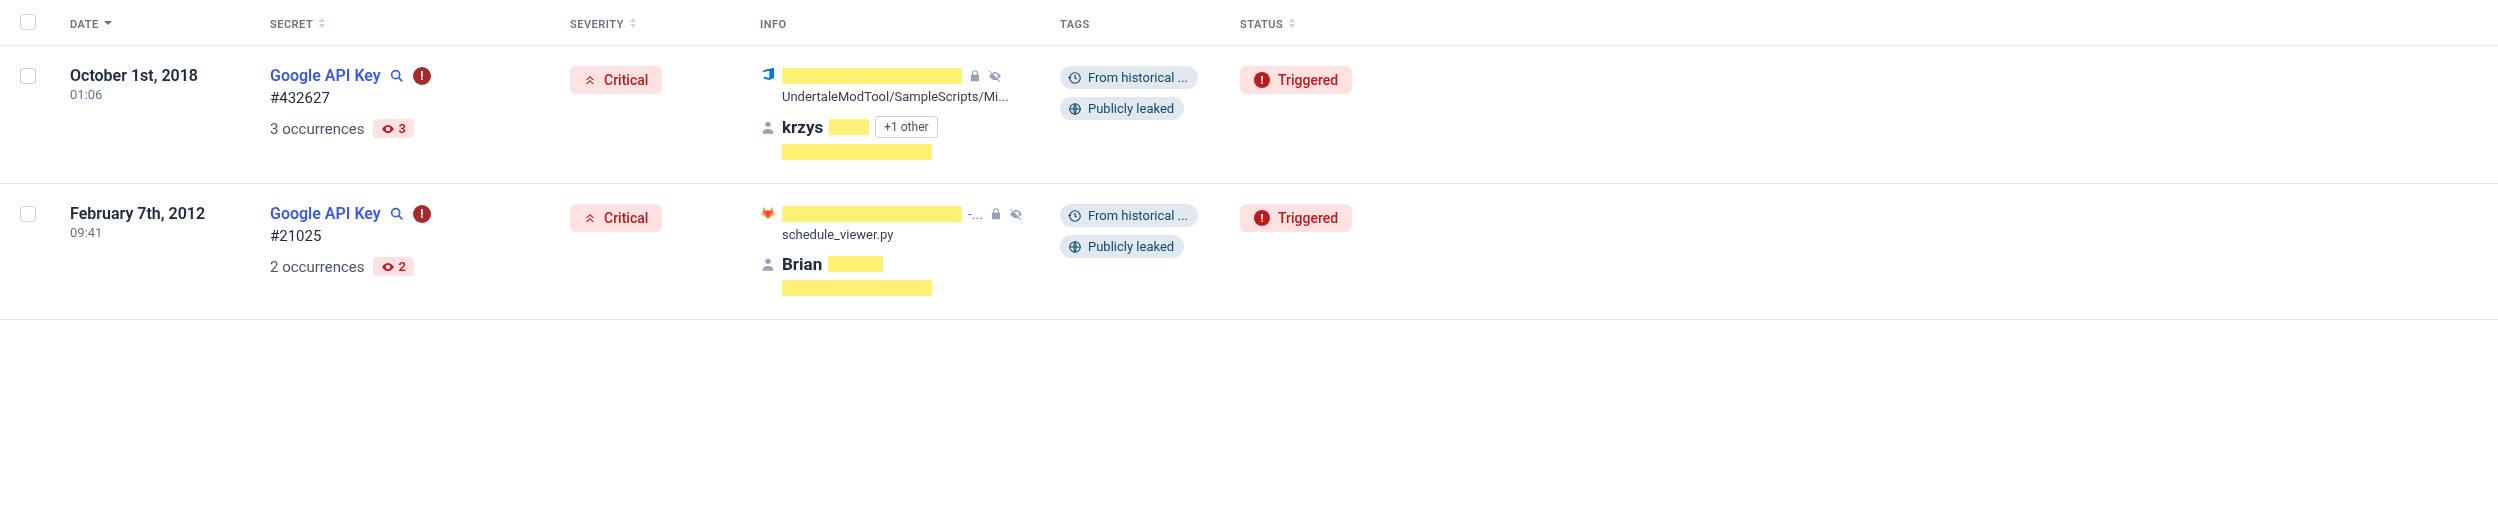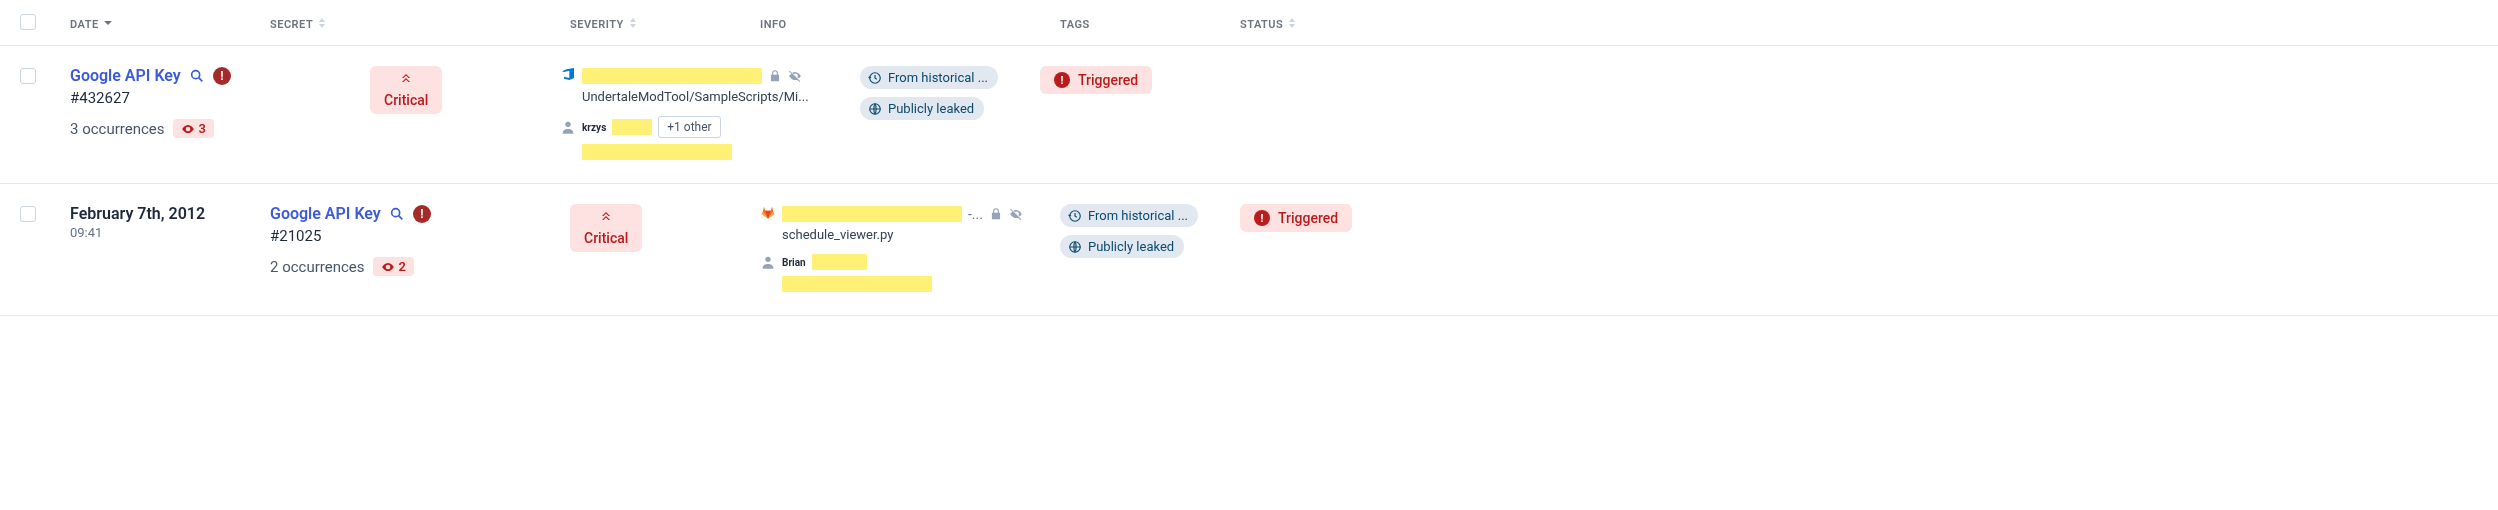--- a/index.html
+++ b/index.html
@@ -68,39 +68,39 @@
     background:#fde2e1; color:#b91c1c;
     border-radius:4px; padding:2px 8px;
     display:inline-flex; align-items:center; gap:4px;
     font-size:13px; font-weight:600;
   }
   .occ-badge svg { width:14px; height:14px;}
   .sev-badge {
     background:#fde2e1; color:#b91c1c;
     border-radius:6px; padding:6px 14px;
     display:inline-flex; align-items:center; gap:8px;
-    font-size:14px; font-weight:500;flex-direction:column;
+    font-size:14px; font-weight:500;
   }
   .sev-badge svg { width:12px; height:12px;}
   .info-line1 { display:flex; align-items:center; gap:6px;}
   .repo-icon-azure svg { width:16px; height:16px; color:#0078d4;}
   .repo-icon-gitlab svg { width:16px; height:16px;}
   .redact { background:#fff176; height:16px; display:inline-block; border-radius:1px;}
   .redact-180 { width:180px;}
   .redact-40  { width:40px;}
   .redact-55  { width:55px;}
   .redact-150 { width:150px;}
   .lock-icon, .novis-icon { color:#94a3b8; display:inline-flex;}
   .lock-icon svg, .novis-icon svg { width:14px; height:14px;}
   .info-ellipsis { color:#64748b; font-size:14px;}
   .info-path { color:#334155; font-size:13px; margin-top:4px; margin-left:22px;}
   .info-user-row { display:flex; align-items:center; gap:6px; margin-top:12px;}
   .user-icon { color:#94a3b8; display:inline-flex;}
   .user-icon svg { width:16px; height:16px;}
-  .user-name { font-weight:700; color:#1e293b; font-size:10px;}
+  .user-name { font-weight:700; color:#1e293b; font-size:17px;}
   .plus-other-badge {
     border:1px solid #cbd5e1; border-radius:3px;
     padding:3px 8px; font-size:12px; color:#475569;
   }
   .redact-below { margin-left:22px; margin-top:6px;}
   .tag-pill {
     background:#e2e8f0; color:#0c4a6e;
     border-radius:14px; padding:4px 10px 4px 8px;
     display:inline-flex; align-items:center; gap:6px;
     font-size:13px; margin-bottom:8px;
@@ -179,20 +179,24 @@
             </svg>
         </span>
       </span>
     </div>
   </div>
 
   <div class="data-row">
     <div class="col-checkbox">
       <span class="checkbox"></span>
     </div>
+    <div class="col-date">
+      <div class="date-main">October 1st, 2018</div>
+      <div class="date-time">01:06</div>
+    </div>
     <div class="col-secret">
       <div class="secret-line1">
         <span class="secret-name">Google API Key</span>
         <span class="magnify-icon">
           <svg viewBox="0 0 24 24" fill="none" stroke="currentColor" stroke-width="2.5">
               <circle cx="10" cy="10" r="6"></circle>
               <line x1="20" y1="20" x2="14.5" y2="14.5"></line>
             </svg>
         </span>
         <span class="alert-circle">!</span>

